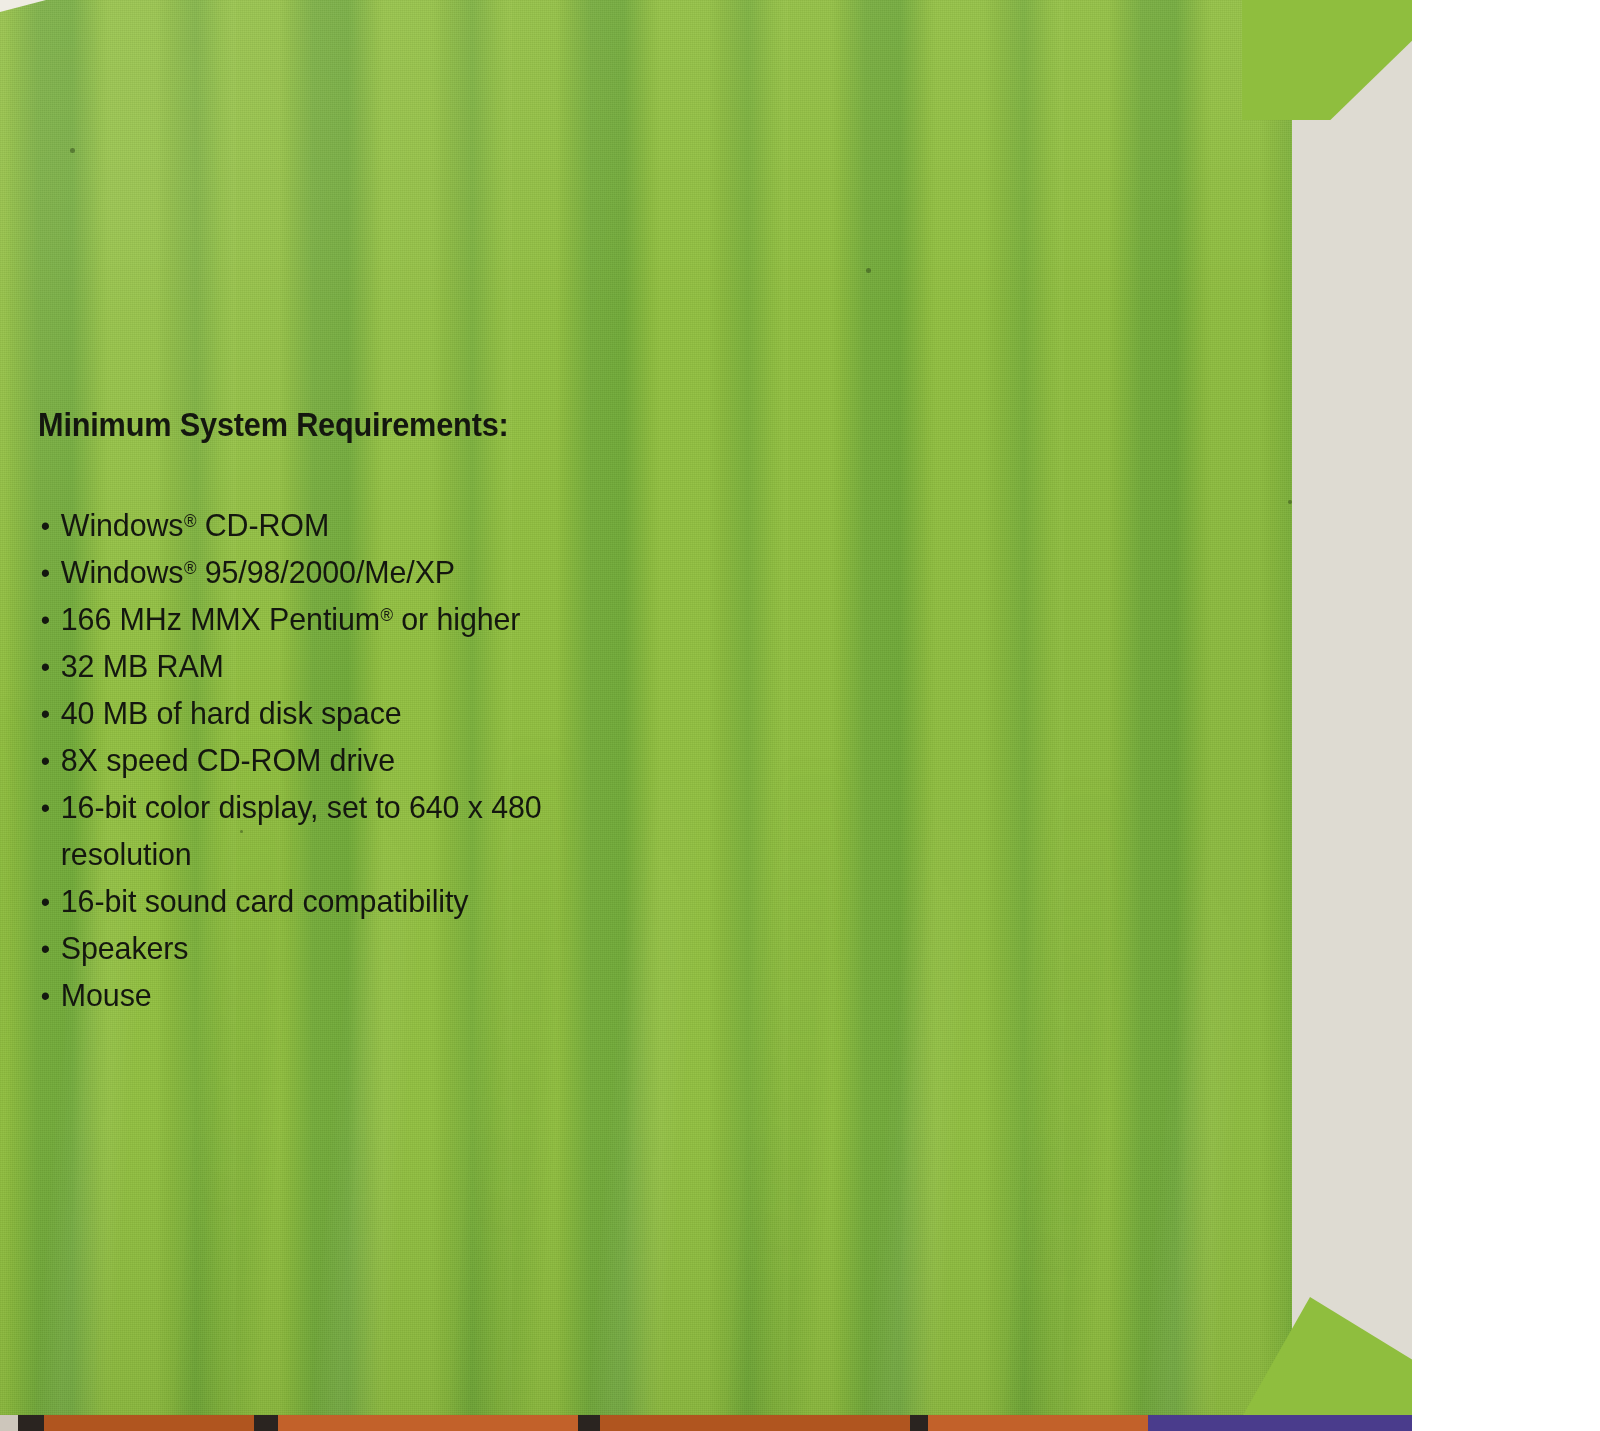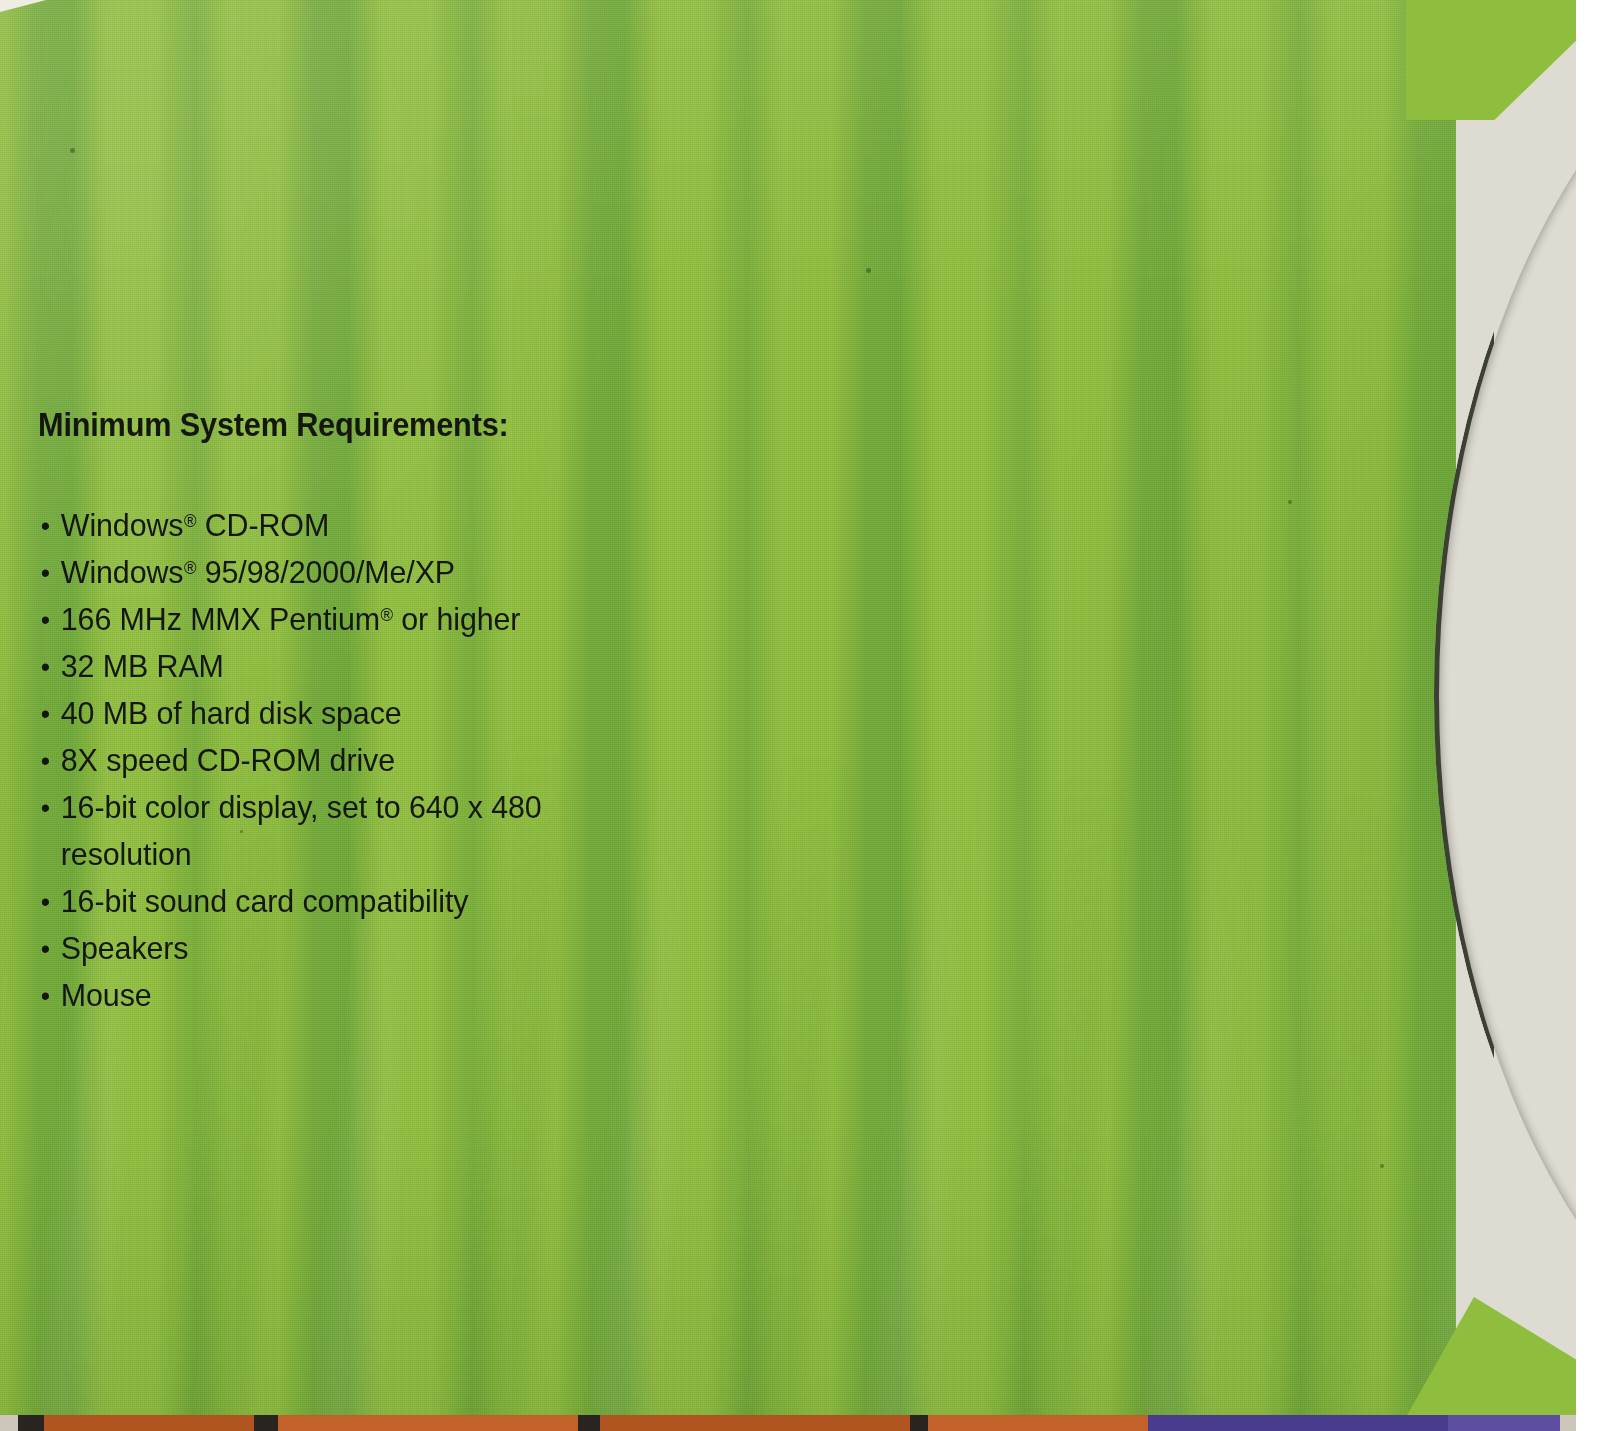--- a/index.html
+++ b/index.html
@@ -7,25 +7,24 @@
     margin: 0;
     padding: 0;
     background: #ffffff;
   }
   body {
     font-family: "Liberation Sans", "DejaVu Sans", sans-serif;
   }
 
   #sleeve {
     position: relative;
-    width: 1560px;
+    width: 1412px;
     height: 1431px;
     overflow: hidden;
     background: #ffffff;
-    padding-left: 16px;
   }
 
   
   .card-green {
     position: absolute;
     inset: 0;
     background-color: #8FBE3E;
   }
 
   

